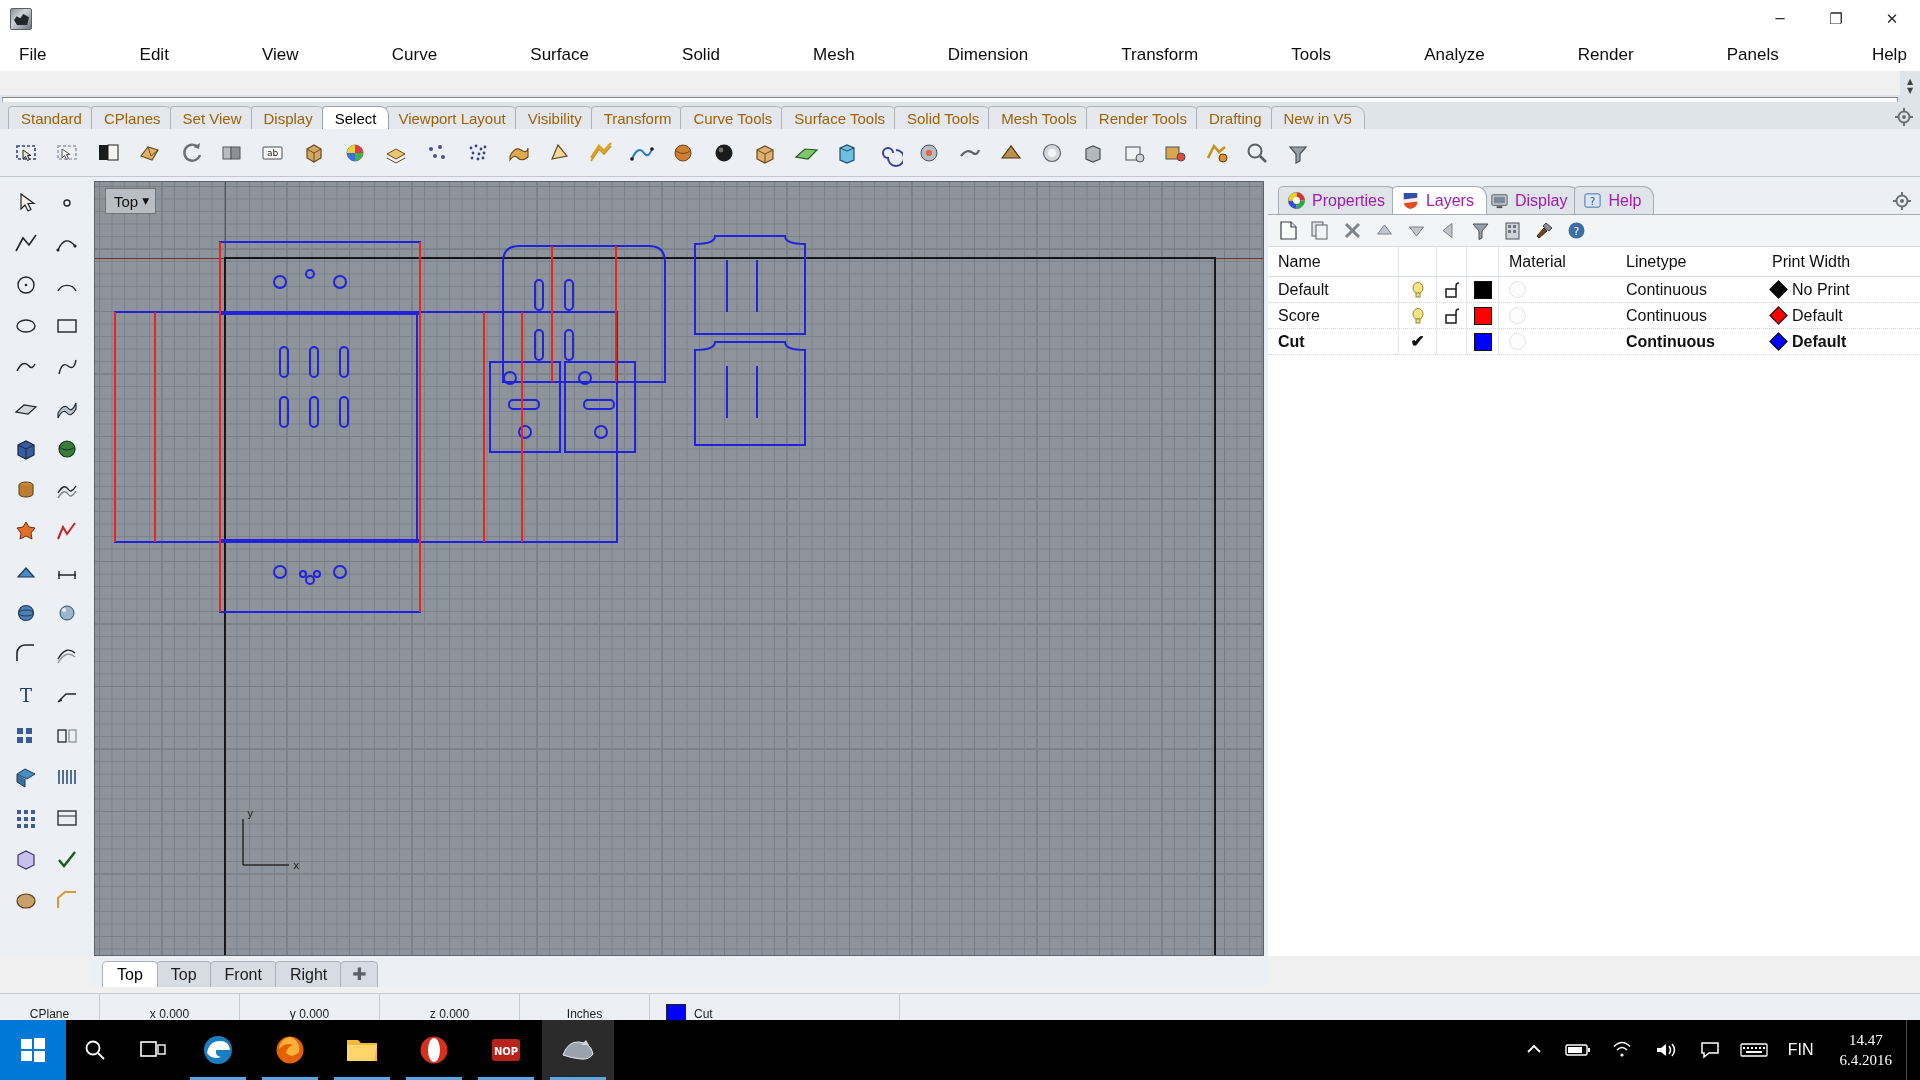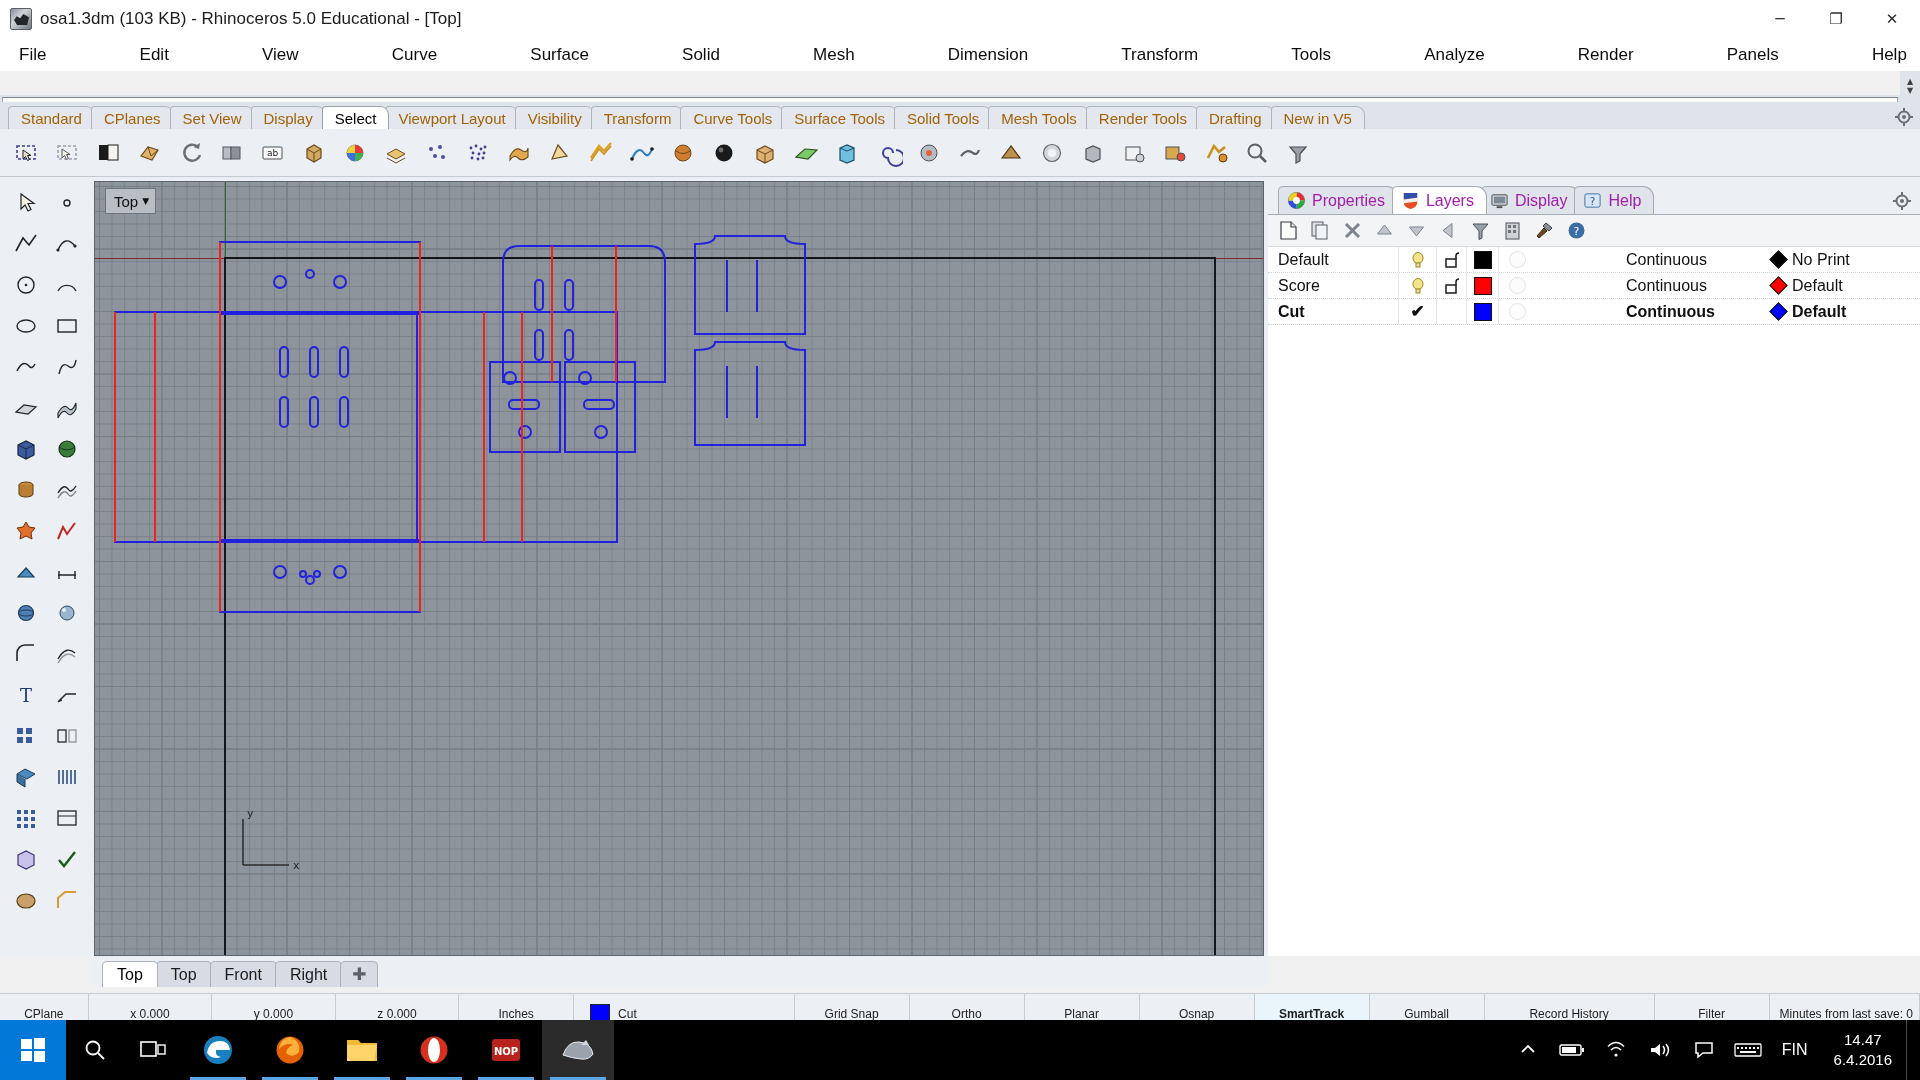--- a/index.html
+++ b/index.html
@@ -235,30 +235,29 @@
   .tb-icon.running::after {
     content:''; position:absolute; bottom:0; left:8px; right:8px; height:3px; background:#5aa7e8;
   }
   .tb-icon.focus { background:#2b2b2b; }
   #tray { margin-left:auto; display:flex; align-items:center; height:60px; padding-right:4px; }
   .tray-i { width:44px; height:60px; display:flex; align-items:center; justify-content:center; color:#fff; flex:none;}
   #tray-lang { color:#fff; font-size:16px; padding:0 12px; font-family:"Liberation Sans", sans-serif; }
   #tray-clock {
     color:#fff; font-size:15px; line-height:20px; text-align:center; padding:0 14px;
     display:flex; flex-direction:column; justify-content:center; height:60px;
-    font-family:Liberation Sans, sans-serif;
+    font-family:Liberation Serif, serif;
   }
   #tray-show { width:10px; height:60px; border-left:1px solid #4a4a4a; }
 </style>
 </head>
 <body>
 
 <div id="titlebar">
   <div id="app-icon"></div>
-  <div id="title-text">osa1.3dm (103 KB) - Rhinoceros 5.0 Educational - [Top]</div>
   <div id="win-controls">
     <div class="win-btn">─</div>
     <div class="win-btn">❐</div>
     <div class="win-btn">✕</div>
   </div>
 </div>
 
 <div id="menubar">
     <div class="menu-item">File</div>
     <div class="menu-item">Edit</div>
@@ -935,20 +934,29 @@
         </div>
       <div class="ltbtn">
           <svg width="21" height="21" viewBox="0 0 21 21">
             <circle cx="10.5" cy="10.5" r="8" fill="#3b6ea5"></circle>
             <text x="10.5" y="15" font-size="11" text-anchor="middle" fill="#fff" font-family="DejaVu Sans">?</text>
           </svg>
         </div>
     </div>
 
     <div id="layer-table">
+      <div class="lrow" id="layer-head">
+        <div class="c-name">Name</div>
+        <div class="c-s1"></div>
+        <div class="c-s2"></div>
+        <div class="c-color"></div>
+        <div class="c-mat">Material</div>
+        <div class="c-lt">Linetype</div>
+        <div class="c-pw">Print Width</div>
+      </div>
       <div id="layer-rows">
           <div class="lrow layer-data-row">
             <div class="c-name">Default</div>
             <div class="c-s1">
               <svg width="16" height="18" viewBox="0 0 16 18">
                 <ellipse cx="8" cy="7" rx="5" ry="5.5" fill="#f4e48a" stroke="#9a8a20" stroke-width="1"></ellipse>
                 <rect x="6" y="12" width="4" height="4" fill="#e6dba0" stroke="#9a8a20"></rect>
               </svg>
             </div>
             <div class="c-s2">
@@ -1021,31 +1029,20 @@
 <div id="statusbar">
   <div class="scell" style="width:100px">CPlane</div>
   <div class="scell" style="width:140px">x 0.000</div>
   <div class="scell" style="width:140px">y 0.000</div>
   <div class="scell" style="width:140px">z 0.000</div>
   <div class="scell" style="width:130px">Inches</div>
   <div class="scell left" style="width:250px;gap:8px;padding-left:16px">
     <span id="status-layer-swatch" style="width: 20px; height: 20px; border: 1px solid rgb(34, 34, 34); display: inline-block; background: rgb(0, 0, 255);"></span>
     <span>Cut</span>
   </div>
-  <div id="status-toggles" style="display:flex;flex:1">
-      <div class="scell" style="width: 115px;">Grid Snap</div>
-      <div class="scell" style="width: 115px;">Ortho</div>
-      <div class="scell" style="width: 115px;">Planar</div>
-      <div class="scell" style="width: 115px;">Osnap</div>
-      <div class="scell active" style="width: 115px;">SmartTrack</div>
-      <div class="scell" style="width: 115px;">Gumball</div>
-      <div class="scell" style="width: 170px;">Record History</div>
-      <div class="scell" style="width: 115px;">Filter</div>
-      <div class="scell left" style="flex: 1 1 0%; padding-left: 10px;">Minutes from last save: 0</div>
-    </div>
 </div>
 
 <div id="taskbar">
   <div id="startbtn">
     <svg width="26" height="26" viewBox="0 0 26 26">
       <rect x="1" y="2" width="11" height="10" fill="#fff"></rect>
         <rect x="14" y="1" width="11" height="11" fill="#fff"></rect>
       <rect x="1" y="14" width="11" height="10" fill="#fff"></rect>
         <rect x="14" y="14" width="11" height="11" fill="#fff"></rect>
     </svg>

